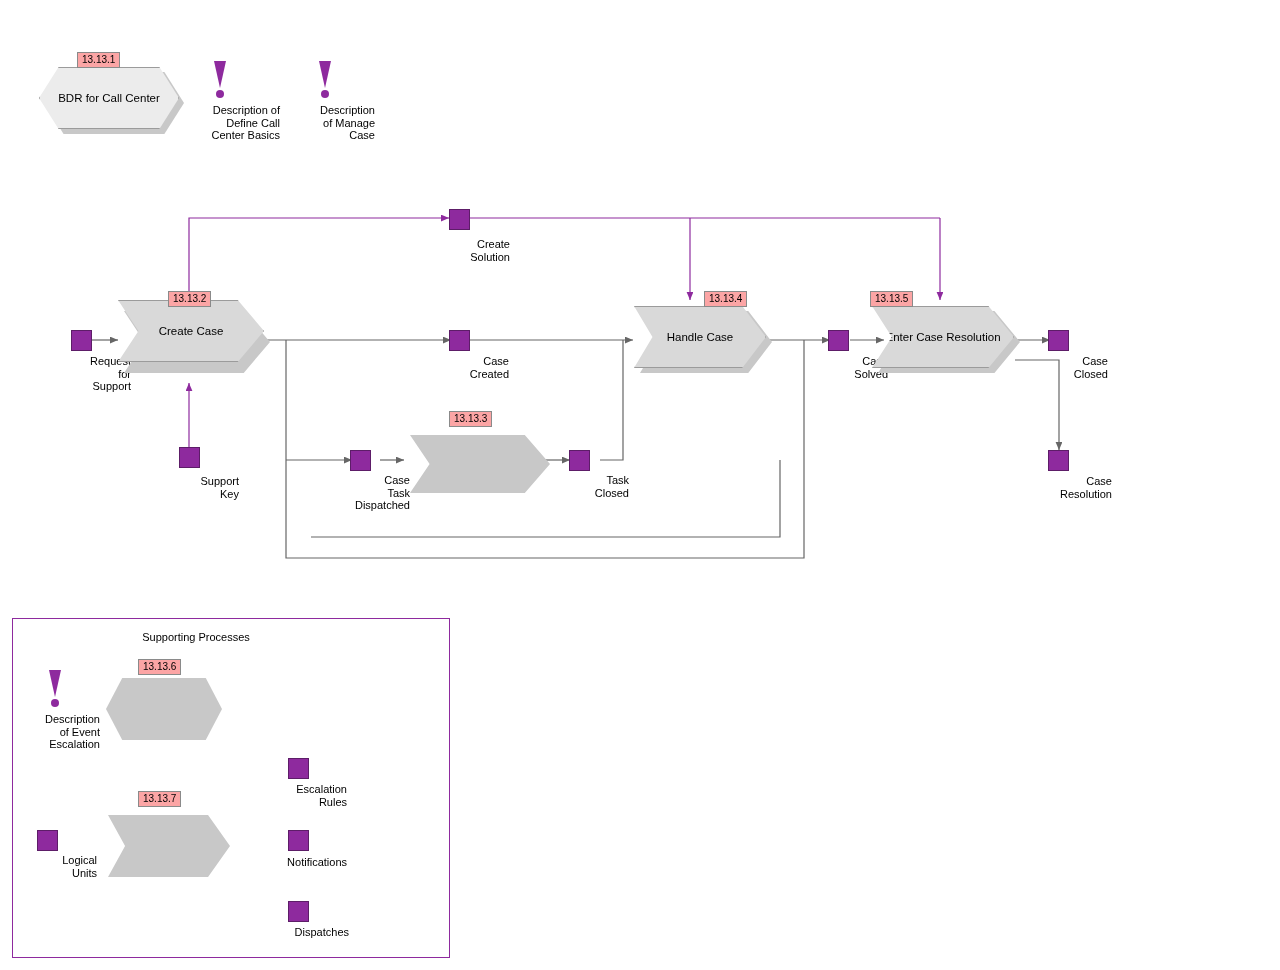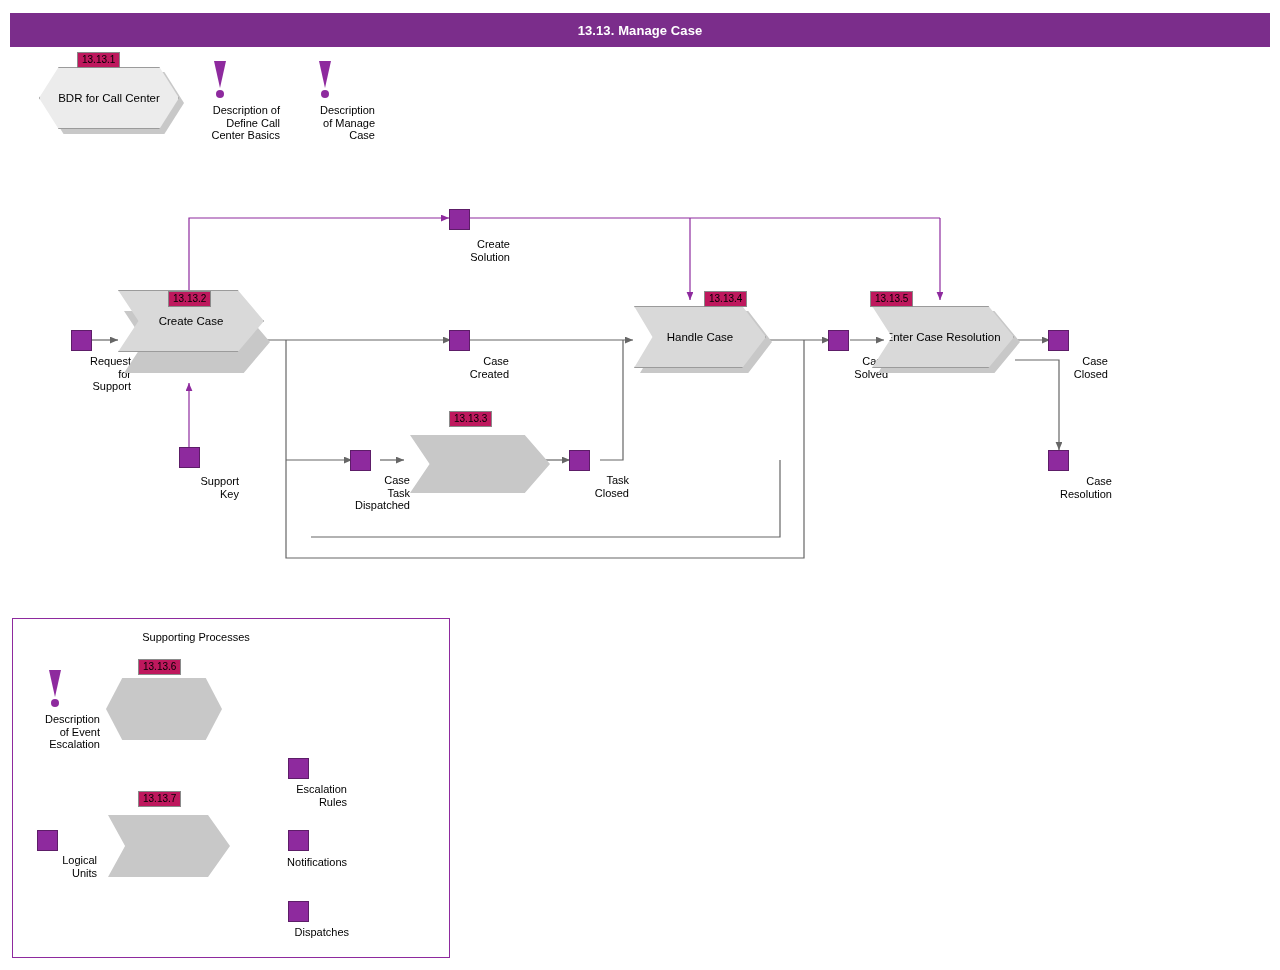--- a/index.html
+++ b/index.html
@@ -87,21 +87,21 @@
     justify-content: center;
     text-align: center;
     font-size: 11.5px;
     line-height: 13px;
     box-sizing: border-box;
     clip-path: polygon(0% 0%, 82% 0%, 100% 50%, 82% 100%, 0% 100%, 14% 50%);
   }
   
   .idtag {
     position: absolute;
-    background: #be185d;
+    background: #fca5a5;
     border: 1px solid #8a8a8a;
     font-size: 10px;
     padding: 1px 4px 2px 4px;
     line-height: 11px;
     white-space: nowrap;
   }
   
   .sq {
     position: absolute;
     width: 21px;
@@ -160,21 +160,20 @@
     height: 970px;
     overflow: visible;
     pointer-events: none;
   }
 </style>
 </head>
 <body>
 
 <div class="canvas">
 
-  <div class="titlebar">13.13. Manage Case</div>
 
   <svg class="edges">
     <defs>
       <marker id="arrow" markerWidth="9" markerHeight="9" refX="8" refY="3.4" orient="auto" markerUnits="userSpaceOnUse">
         <path d="M0,0 L8,3.4 L0,6.8 z" fill="#8E2A9E"></path>
       </marker>
       <marker id="arrowg" markerWidth="9" markerHeight="9" refX="8" refY="3.4" orient="auto" markerUnits="userSpaceOnUse">
         <path d="M0,0 L8,3.4 L0,6.8 z" fill="#666666"></path>
       </marker>
     </defs>
@@ -249,21 +248,21 @@
 
   <div class="sq" style="left:179px; top:447px;"></div>
   <div class="cap" style="left:139px; top:475px; width:100px;">Support
 Key</div>
 
   <div class="sq" style="left:449px; top:209px;"></div>
   <div class="cap" style="left:410px; top:238px; width:100px;">Create
 Solution</div>
 
   <div class="chev-shadow" style="left:124px; top:311px; width:146px; height:62px;"></div>
-  <div class="chev" style="left:118px; top:290px; width:146px; height:62px;">
+  <div class="chev" style="left:118px; top:300px; width:146px; height:62px;">
     <span>Create Case</span>
   </div>
   <div class="idtag" style="left:168px; top:291px;">13.13.2</div>
 
   <div class="sq" style="left:449px; top:330px;"></div>
   <div class="cap" style="left:409px; top:355px; width:100px;">Case
 Created</div>
 
   <div class="chev-shadow" style="left:640px; top:311px; width:132px; height:62px;"></div>
   <div class="chev" style="left:634px; top:306px; width:132px; height:62px;">

